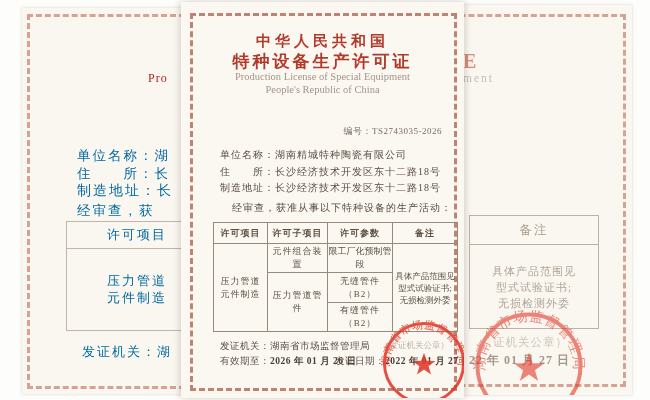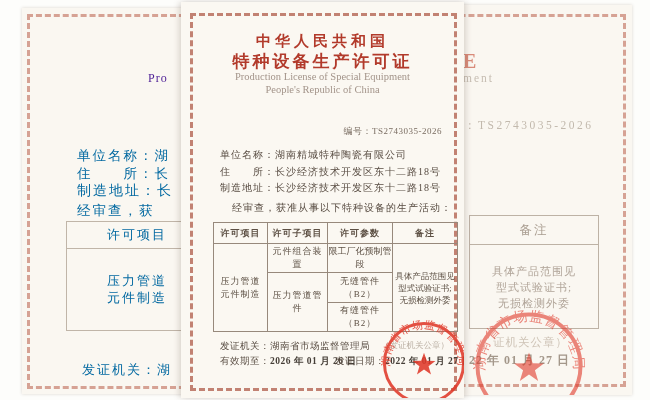--- a/index.html
+++ b/index.html
@@ -33,38 +33,37 @@
   .fragbox .cel{display:flex;align-items:center;justify-content:center;text-align:center;}
   .seal{position:absolute;}
 </style>
 </head>
 <body>
 
 <div class="stage">
 
   <div class="page side left" style="left:22px;top:8px;width:163px;height:386px;">
     <div class="deco" style="left:5px;top:6px;width:420px;height:369px;border-color:#d6a294;"></div>
-    <span class="abs frag" style="left:126px;top:63px;font-size:12px;color:#4c1d95;letter-spacing:1px;">Pro</span>
+    <span class="abs frag" style="left:126px;top:63px;font-size:12px;color:#b91c1c;letter-spacing:1px;">Pro</span>
     <span class="abs frag" style="left:55px;top:139px;font-size:13.5px;">单位名称：湖</span>
     <span class="abs frag" style="left:55px;top:157px;font-size:13.5px;">住　　所：长</span>
     <span class="abs frag" style="left:55px;top:174px;font-size:14px;">制造地址：长</span>
     <span class="abs frag" style="left:55px;top:194px;font-size:13.5px;">经审查，获</span>
     <div class="fragbox" style="left:44px;top:213px;width:140px;height:108px;">
       <div class="hdr frag" style="height:26px;font-size:13px;">许可项目</div>
       <div class="cel frag pre" style="height:80px;font-size:13px;line-height:17px;">压力管道
 元件制造</div>
     </div>
-    <span class="abs frag" style="left:60px;top:353px;font-size:13px;">发证机关：湖</span>
+    <span class="abs frag" style="left:60px;top:335px;font-size:13px;">发证机关：湖</span>
   </div>
 
   <div class="page side right" style="left:461px;top:5px;width:171px;height:390px;">
     <div class="deco" style="left:-260px;top:9px;right:6px;bottom:8px;border-color:#d6a294;"></div>
     <span class="abs" style="left:2px;top:45px;font-size:20px;font-weight:bold;color:#d98b7a;">E</span>
     <span class="abs frag" style="left:2px;top:67px;font-size:11.5px;color:#c6bdb2;">ment</span>
-    <span class="abs" style="left:3px;top:113px;font-size:11.5px;color:#c2b9ad;letter-spacing:2.5px;">：TS2743035-2026</span>
     <div class="fragbox" style="left:8px;top:210px;width:128px;height:112px;border-color:#bdb2a5;">
       <div class="hdr" style="height:28px;font-size:12.5px;color:#a89c8f;letter-spacing:2px;border-color:#bdb2a5;">备注</div>
       <div class="cel pre" style="height:83px;font-size:11px;line-height:16px;color:#b0a498;letter-spacing:1px;">具体产品范围见
 型式试验证书;
 无损检测外委</div>
     </div>
     <span class="abs" style="left:32px;top:330px;font-size:11.5px;color:#cfc4b7;letter-spacing:1px;">证机关公章）</span>
     <span class="abs" style="left:8px;top:347px;font-size:12px;font-weight:bold;color:#a3978a;letter-spacing:1px;">22 年 01 月 27 日</span>
     <svg class="seal" style="left:12px;top:305px;width:112px;height:112px;opacity:.6;" viewBox="0 0 100 100">
       <circle cx="50" cy="50" r="46" fill="none" stroke="#e0392a" stroke-width="3.5"></circle>

